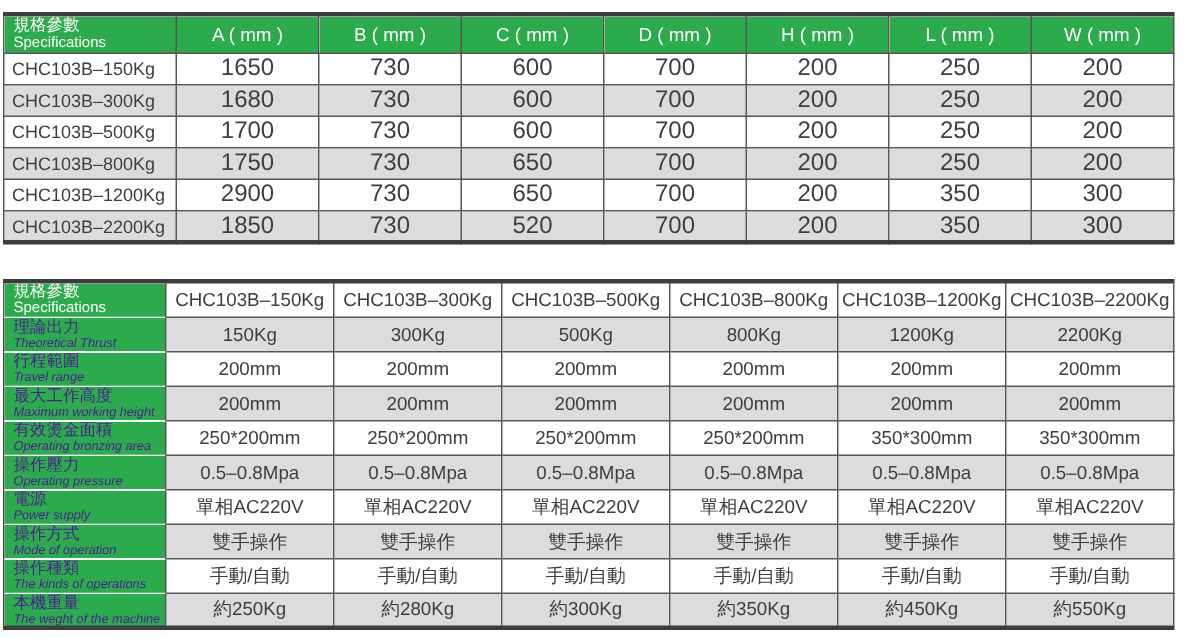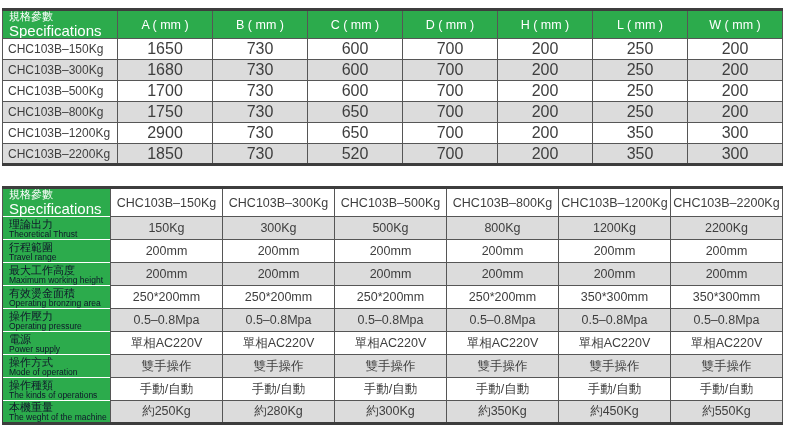--- a/index.html
+++ b/index.html
@@ -27,33 +27,33 @@
   #t1 tbody tr{height:21px;}
   #t1 thead th{background:var(--green);color:#fff;font-weight:normal;font-size:12.5px;}
   #t1 td{font-size:16px;}
   #t1 td.model{text-align:left;padding-left:5px;font-size:12px;}
   #t1 tbody tr:nth-child(even){background:var(--gray);}
 
   
   th.corner{background:var(--green);color:#fff;text-align:left;padding-left:6px;
     font-weight:normal;line-height:1.05;}
   th.corner .zh{display:block;font-size:11px;}
-  th.corner .en{display:block;font-size:15px;}
+  th.corner .en{display:block;font-size:10px;}
 
   
   #t2 tr{height:23px;}
   #t2 thead th.colhead{background:#fff;color:var(--text);font-weight:normal;font-size:12.5px;}
   #t2 td{font-size:12.5px;}
   #t2 tbody tr:nth-child(odd){background:var(--gray);}
-  #t2 td.rowhead{background:var(--green);color:#0f172a;text-align:left;padding-left:6px;
+  #t2 td.rowhead{background:var(--green);color:#4c1d95;text-align:left;padding-left:6px;
     line-height:1.0;border-left:1px solid var(--border-dark);
     border-top:1px solid rgba(255,255,255,.55);border-bottom:0;}
   #t2 th.corner{border-bottom:0;}
   #t2 td.rowhead .zh{display:block;font-size:11px;}
-  #t2 td.rowhead .en{display:block;font-size:8.5px;transform-origin:left center;}
+  #t2 td.rowhead .en{display:block;font-size:8.5px;transform-origin:left center;font-style:italic;}
 </style>
 </head>
 <body>
 
 <div class="sheet">
 
   <table id="t1">
     <colgroup>
       <col style="width:115px">
       <col style="width:95px">

